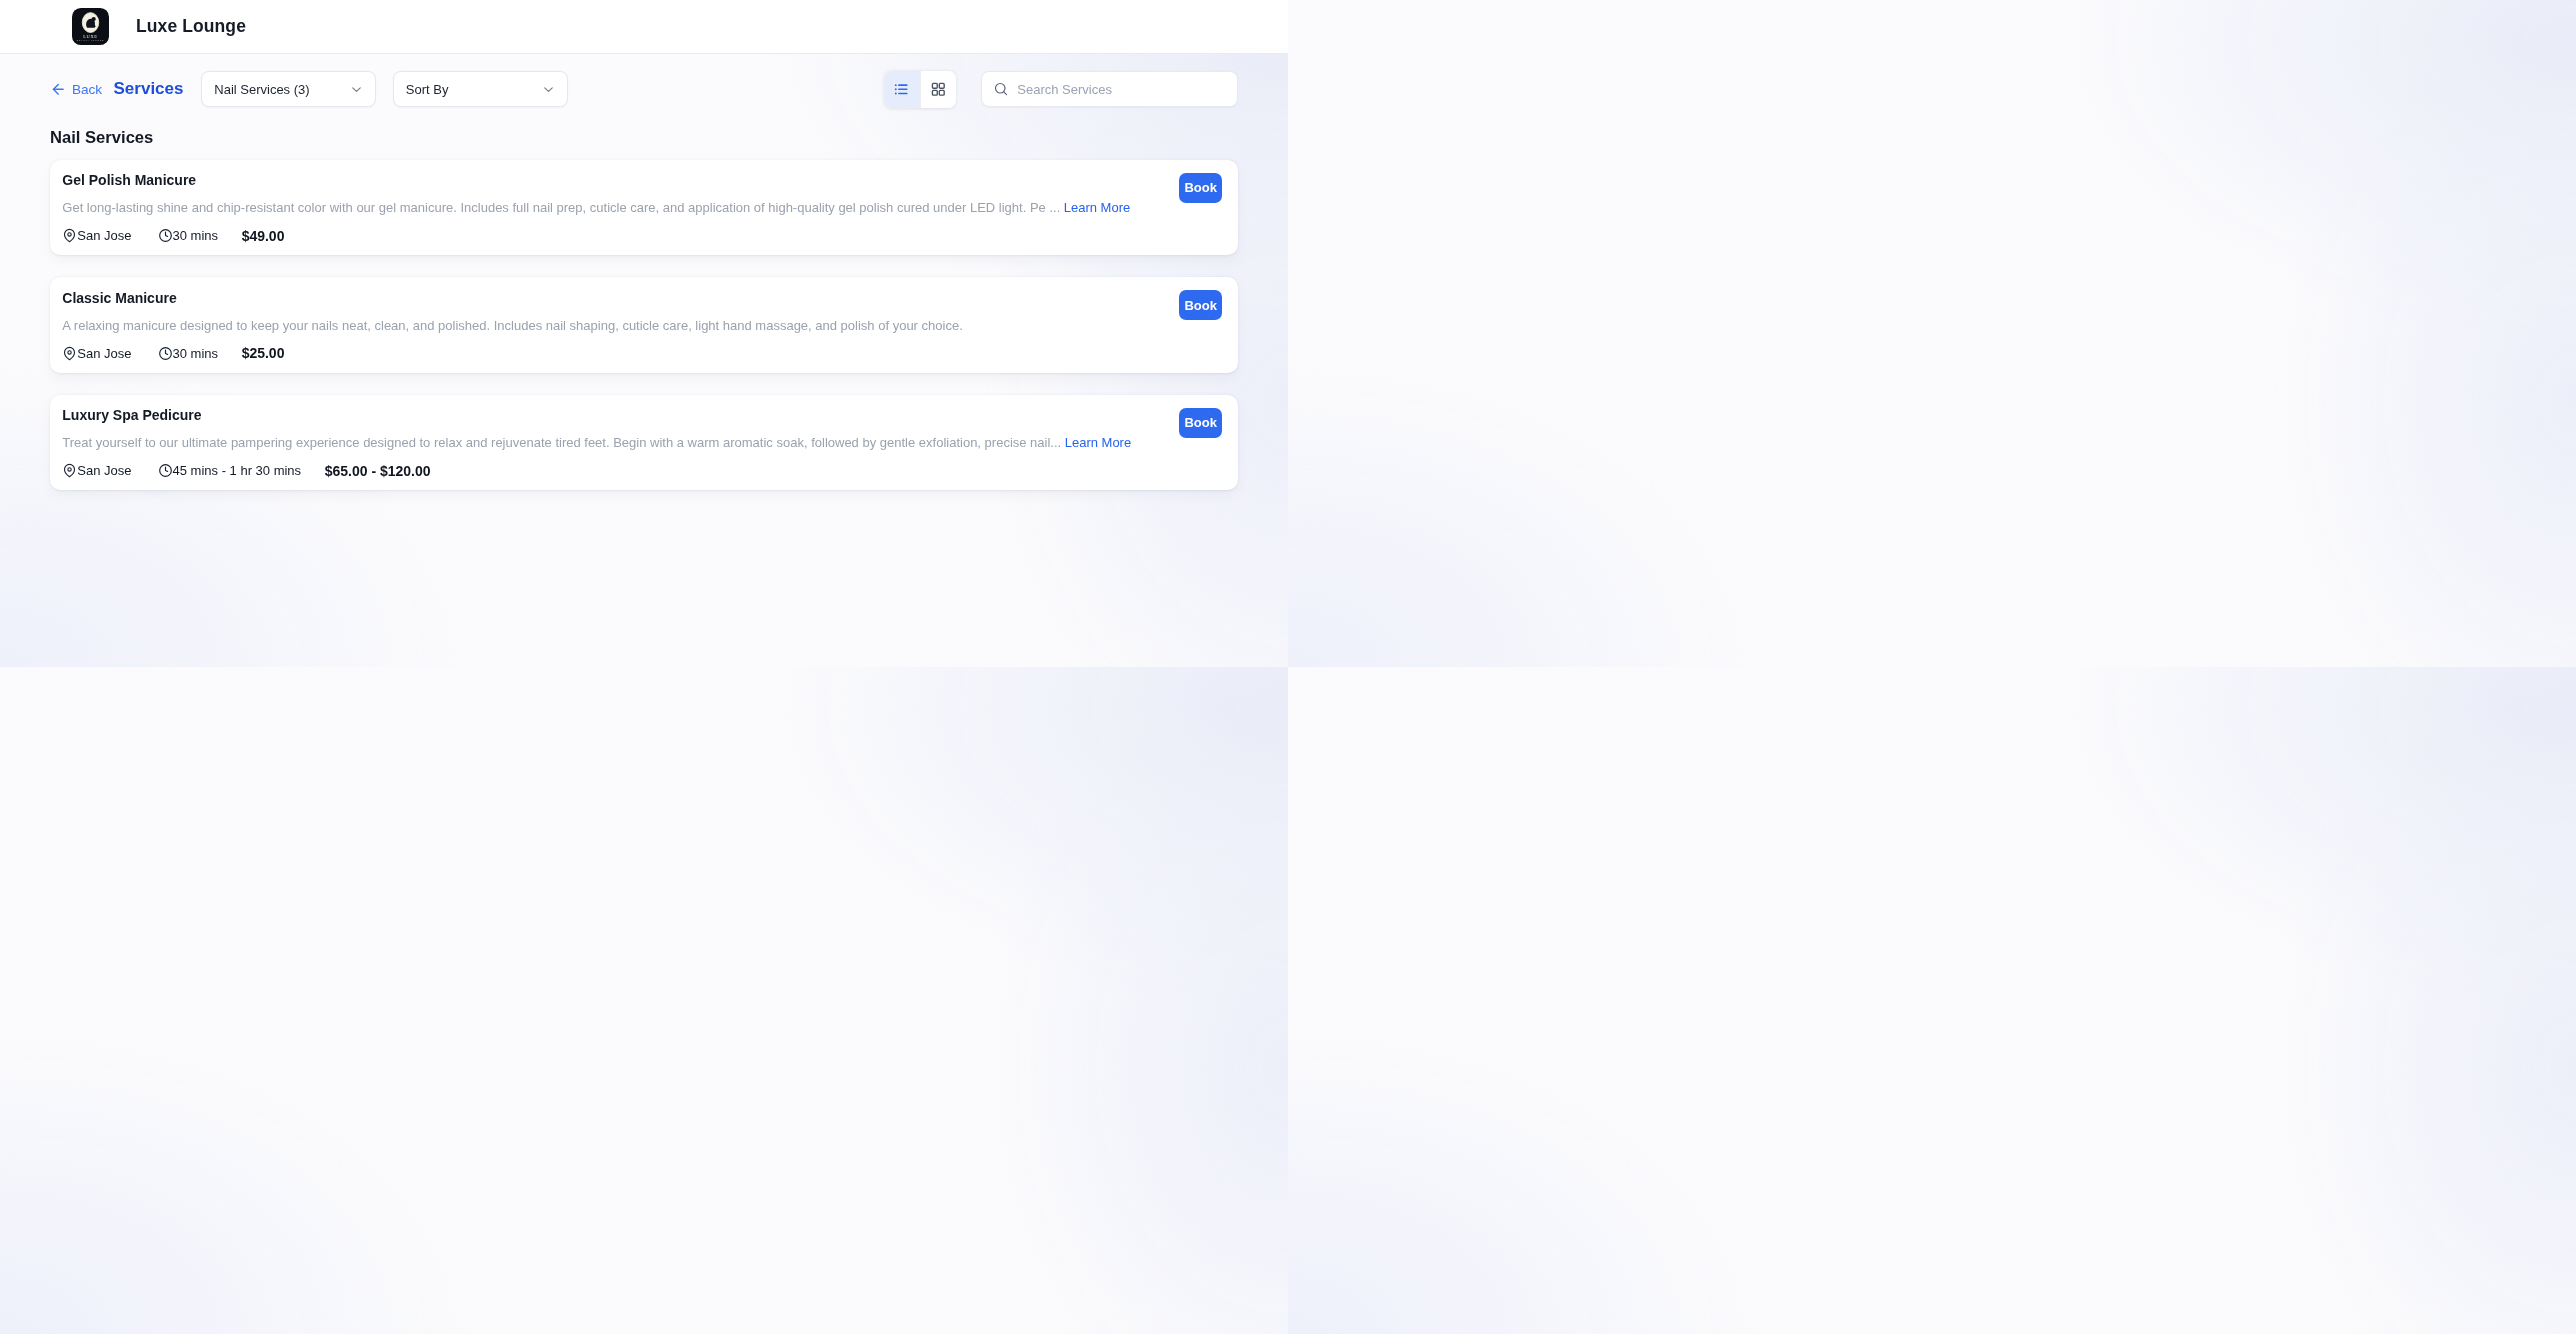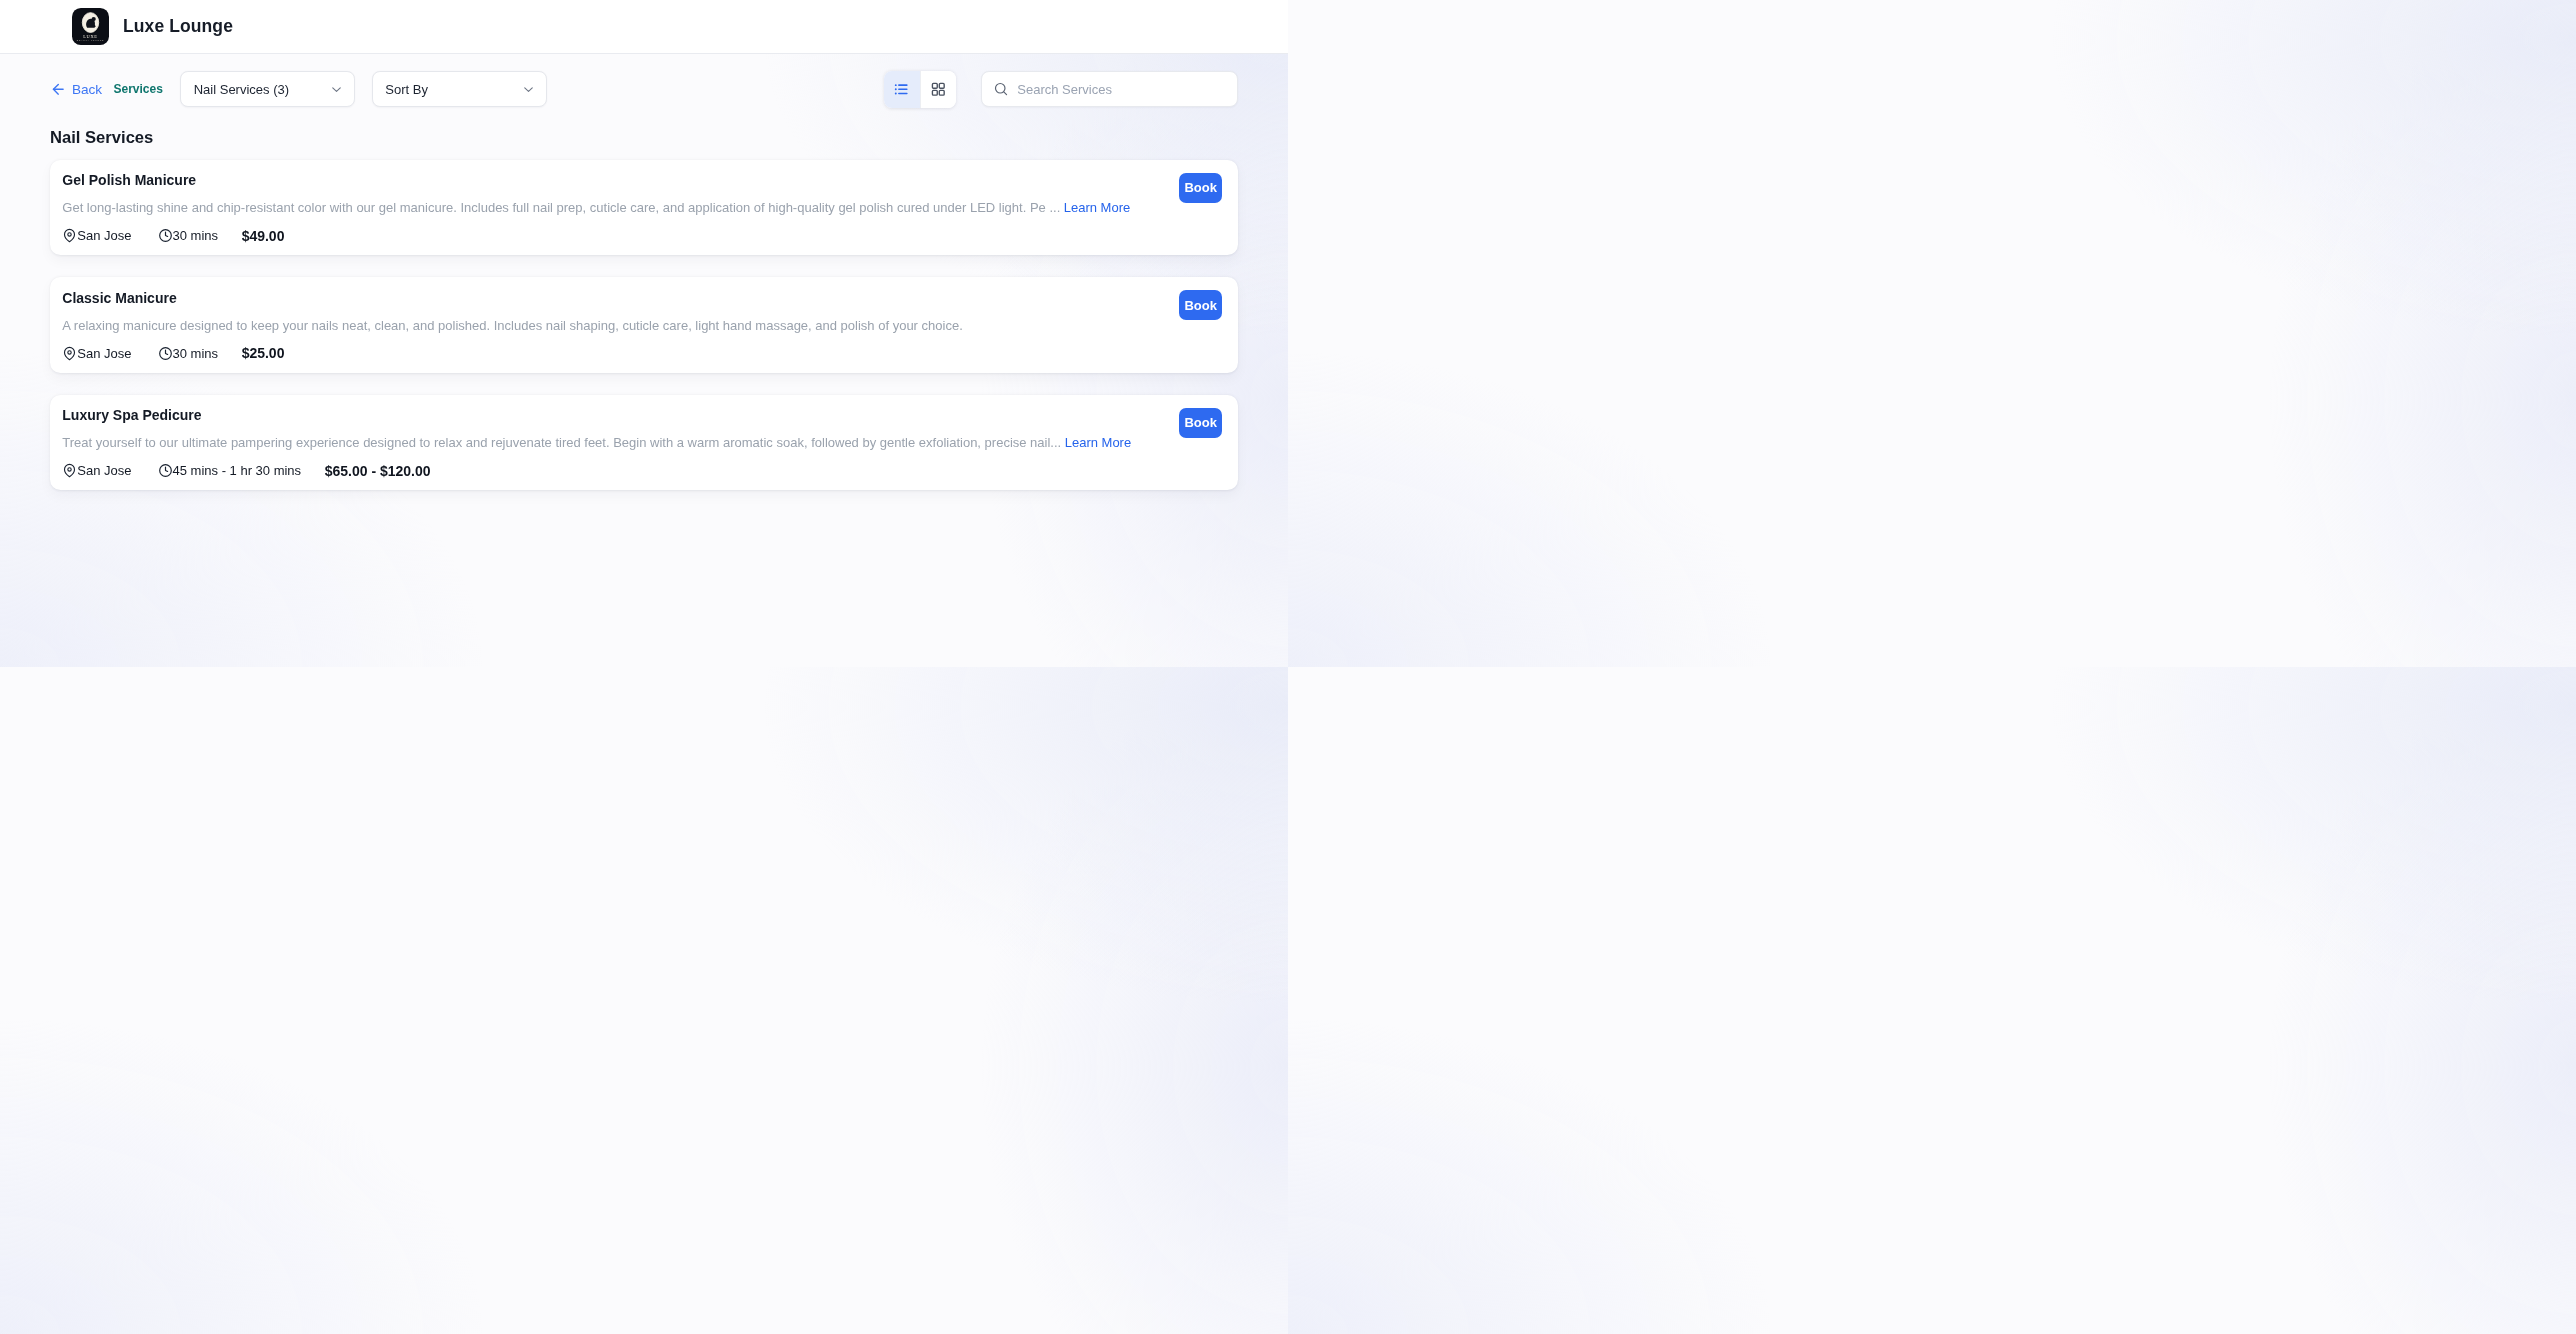--- a/index.html
+++ b/index.html
@@ -14,33 +14,33 @@
       #fbfbfd;
     overflow: hidden;
   }
   
   .topbar {
     height: 54px; background: #ffffff;
     border-bottom: 0.9px solid #e9ebf0;
     display: flex; align-items: center;
     padding-left: 45px;
   }
-  .brand { display: flex; align-items: center; gap: 14px; padding-left: 27px; }
+  .brand { display: flex; align-items: center; gap: 27px; padding-left: 27px; }
   .logo { width: 37px; height: 37px; display: block; }
   .brand-name { font-size: 17.5px; font-weight: 700; color: #161c27; letter-spacing: 0.1px; }
 
   
   main { padding: 0 50px; }
   .toolbar { margin-top: 16.6px; display: flex; align-items: center; height: 37px; }
   .back-link {
     display: inline-flex; align-items: center; gap: 5.3px;
     color: #3d76f4; font-size: 13.6px; font-weight: 500;
     text-decoration: none; cursor: pointer;
   }
-  .page-title { font-size: 12px; font-weight: 700; color: #0f766e; margin-left: 11.4px; }
+  .page-title { font-size: 17px; font-weight: 700; color: #1d4ed8; margin-left: 11.4px; }
   .dropdown {
     margin-left: 16.6px; width: 175px; height: 36px;
     background: #fff; border: 0.9px solid #e5e7ec; border-radius: 7.9px;
     box-shadow: 0 0.9px 1.8px rgba(16,24,40,.04);
     display: inline-flex; align-items: center; justify-content: space-between;
     padding: 0 10.5px 0 12.3px; font-size: 13px; color: #1c2330; cursor: pointer;
     font-family: inherit;
   }
   .dropdown:first-of-type { margin-left: 17.5px; }
   .spacer { flex: 1; }

